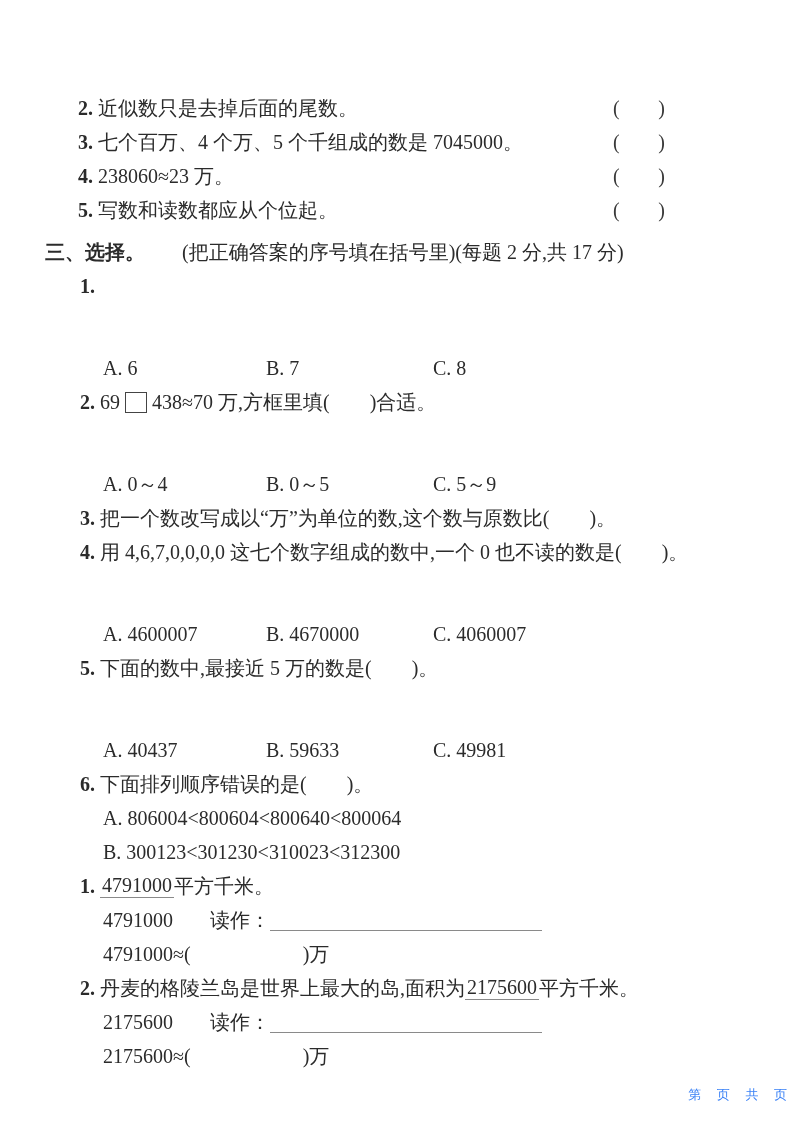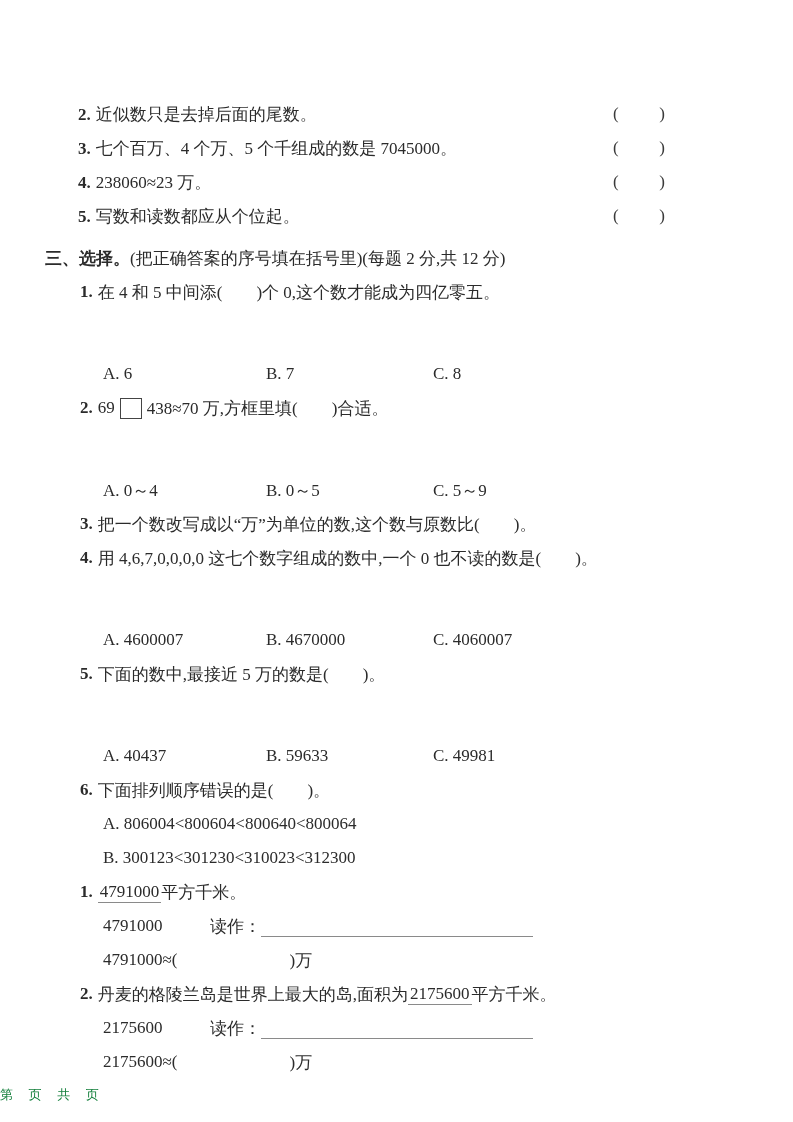--- a/index.html
+++ b/index.html
@@ -7,31 +7,31 @@
     width:793px;height:1122px;
     background:#ffffff;
     font-family:"Liberation Serif","DejaVu Serif",serif;
     color:#2b2b2b;
     position:relative;
     overflow:hidden;
   }
   .page{position:absolute;inset:0;}
   .content{
     position:absolute;
-    left:45px;top:97px;
+    left:45px;top:91px;
     width:620px;
-    font-size:17px;
+    font-size:20px;
   }
   .line{
     height:34px;
     display:flex;
     align-items:center;
     white-space:nowrap;
   }
-  .section-title{margin-top:8px;font-weight:bold;}
+  .section-title{margin-top:8px;font-weight:bold;gap:37px;}
   .section-title .title-rest{font-weight:normal;}
   .qnum{font-weight:bold;margin-right:5px;}
   .judge-row{justify-content:space-between;}
   .judge-row .q{padding-left:33px;}
   .q-line{padding-left:35px;}
   .opt-line{padding-left:58px;margin-top:48px;}
   .opt{display:inline-block;}
   .opt.c1{width:163px;}
   .opt.c2{width:167px;}
   .stacked-opt{padding-left:58px;}
@@ -60,24 +60,24 @@
     border-bottom:1px solid #8a8a8a;
     height:20px;
     align-self:flex-end;
     margin-bottom:6px;
   }
   .approx-gap{display:inline-block;width:112px;}
   .footer{
     position:absolute;
     left:0;right:0;
     top:1086px;
-    text-align:left;
+    text-align:right;
     font-size:13px;
     letter-spacing:6px;
-    color:#15803d;
+    color:#3b82f6;
     font-family:"Liberation Sans","DejaVu Sans",sans-serif;
   }
 </style>
 </head>
 <body>
 
 <div class="page">
   <div class="content">
 
     <div class="line judge-row">
@@ -104,26 +104,25 @@
     <div class="line judge-row">
       <span class="q"><b class="qnum">5.</b><span>写数和读数都应从个位起。</span></span>
       <span class="bracket">
           <span>(</span>
           <span>)</span>
         </span>
     </div>
 
     <div class="line section-title">
       <span>三、选择。</span>
-        <span class="title-rest">(把正确答案的序号填在括号里)(每题 2 分,共 12 分)</span>
+        <span class="title-rest">(把正确答案的序号填在括号里)(每题 2 分,共 17 分)</span>
     </div>
 
     <div class="line q-line">
       <b class="qnum">1.</b>
-        <span>在 4 和 5 中间添(　　)个 0,这个数才能成为四亿零五。</span>
     </div>
     <div class="line opt-line">
       <span class="opt c1">A. 6</span>
       <span class="opt c2">B. 7</span>
       <span class="opt">C. 8</span>
     </div>
 
     <div class="line q-line">
       <b class="qnum">2.</b>
         <span>69</span>

